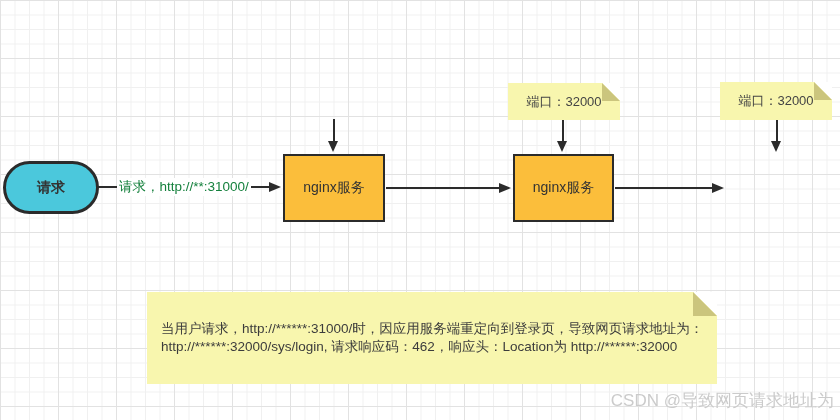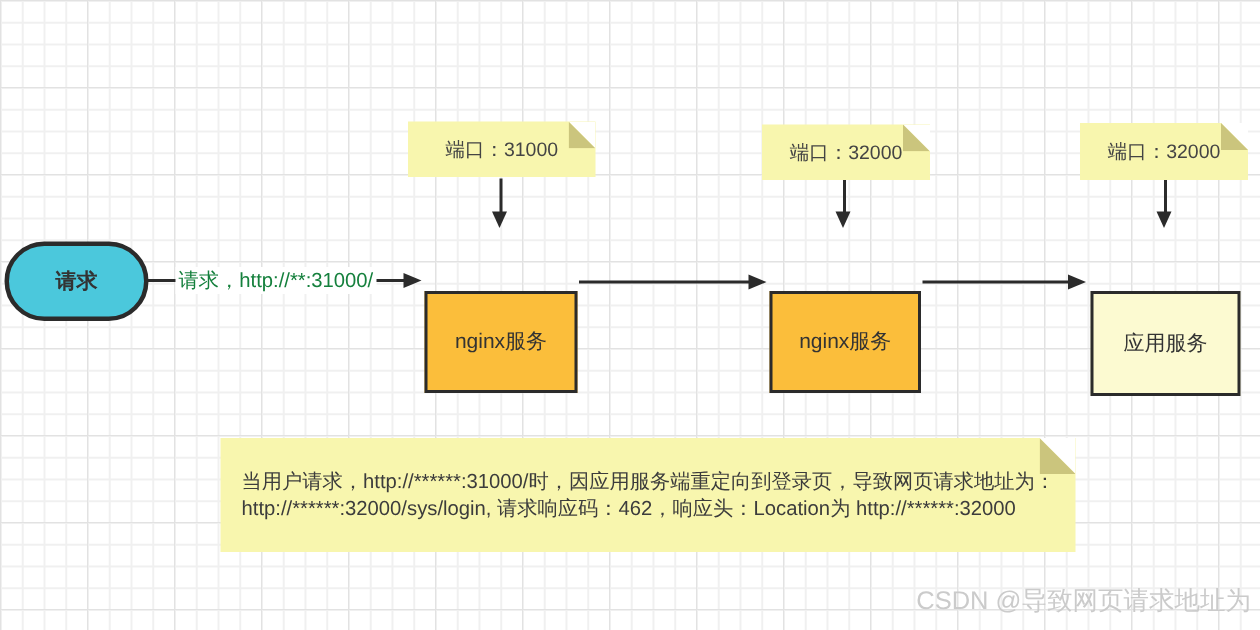--- a/index.html
+++ b/index.html
@@ -29,42 +29,42 @@
     position:absolute;display:flex;align-items:center;justify-content:center;
     box-sizing:border-box;color:#333;font-size:14px;
   }
   .stadium{
     left:3px;top:161px;width:96px;height:53px;
     background:var(--request-fill);
     border:3px solid var(--stroke);
     border-radius:27px;
     font-weight:bold;
   }
-  .box{border:2.5px solid var(--stroke);margin-top:40px;}
+  .box{border:2.5px solid var(--stroke);}
   .box-nginx1{left:283px;top:154px;width:102px;height:68px;background:var(--nginx-fill);}
   .box-nginx2{left:513px;top:154px;width:101px;height:68px;background:var(--nginx-fill);}
   .box-app{left:727px;top:154px;width:100px;height:70px;background:var(--app-fill);}
   .note{
     position:absolute;background:var(--note-fill);
     display:flex;align-items:center;justify-content:center;
     font-size:13px;color:#444;
   }
   .note::before{
     content:"";position:absolute;top:0;right:0;width:18px;height:18px;
     background:#ffffff;clip-path:polygon(0 0,100% 0,100% 100%);
   }
   .note::after{
     content:"";position:absolute;top:0;right:0;width:18px;height:18px;
     background:var(--note-fold);clip-path:polygon(0 0,0 100%,100% 100%);
   }
   .note-1{left:272px;top:81px;width:125px;height:37px;}
   .note-2{left:508px;top:83px;width:112px;height:37px;}
   .note-3{left:720px;top:82px;width:112px;height:38px;}
   .note-lg{
-    left:147px;top:292px;width:570px;height:76px;
+    left:147px;top:292px;width:570px;height:92px;
     align-items:center;justify-content:flex-start;
   }
   .note-lg::before,.note-lg::after{width:24px;height:24px;}
   .note-lg .note-text{
     padding-left:14px;font-size:13.5px;line-height:18px;color:#3c3c3c;text-align:left;
   }
   .hline{position:absolute;height:2px;background:var(--stroke);}
   .vline{position:absolute;width:2px;background:var(--stroke);}
   .ah-right{
     position:absolute;width:0;height:0;
@@ -106,27 +106,21 @@
   <div class="hline" style="left:386px;top:187px;width:114px;"></div>
   <div class="ah-right" style="left:499px;top:183px;"></div>
 
   <div class="node box box-nginx2">
     <span>nginx服务</span>
   </div>
 
   <div class="hline" style="left:615px;top:187px;width:98px;"></div>
   <div class="ah-right" style="left:712px;top:183px;"></div>
 
-  <div class="node box box-app">
-    <span>应用服务</span>
-  </div>
 
-  <div class="note note-1">
-    <span>端口：31000</span>
-  </div>
   <div class="vline" style="left:333px;top:119px;height:23px;"></div>
   <div class="ah-down" style="left:328px;top:141px;"></div>
 
   <div class="note note-2">
     <span>端口：32000</span>
   </div>
   <div class="vline" style="left:562px;top:120px;height:22px;"></div>
   <div class="ah-down" style="left:557px;top:141px;"></div>
 
   <div class="note note-3">

